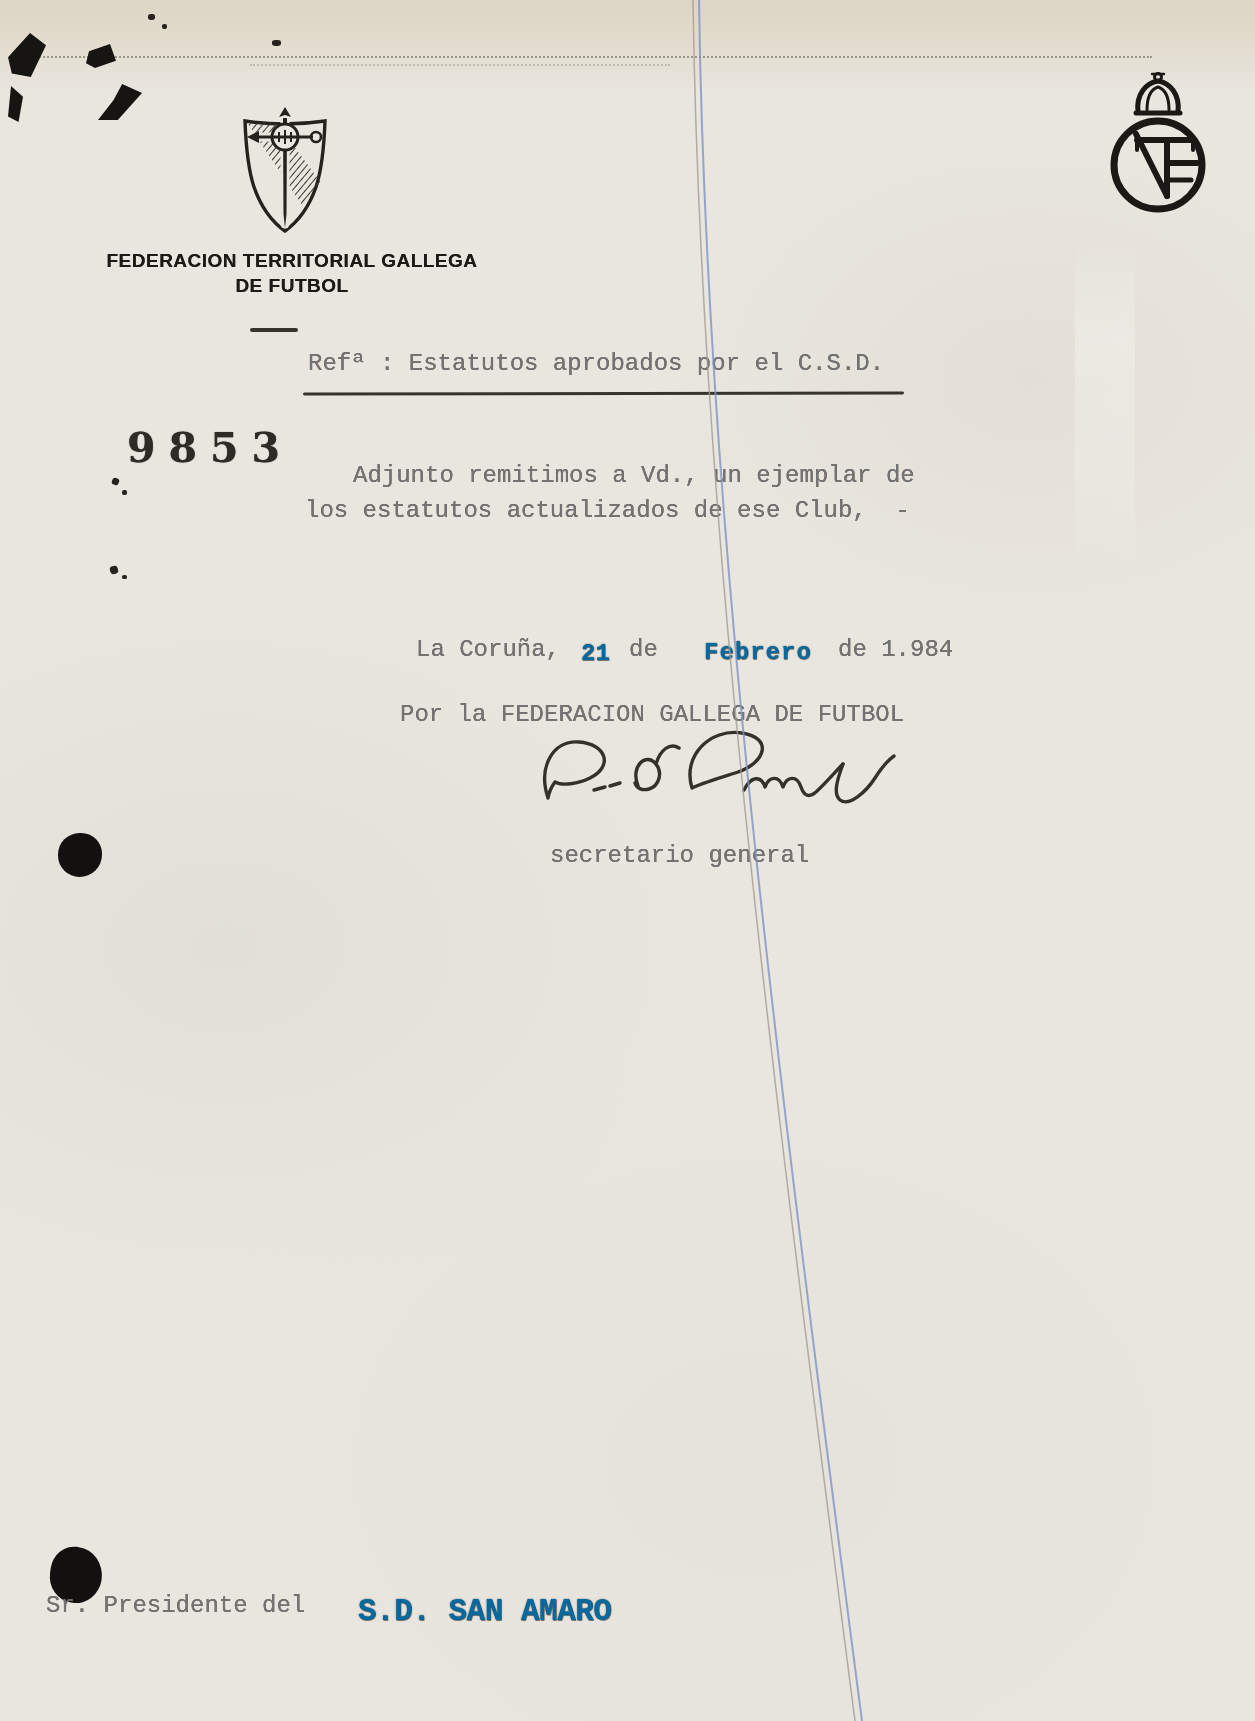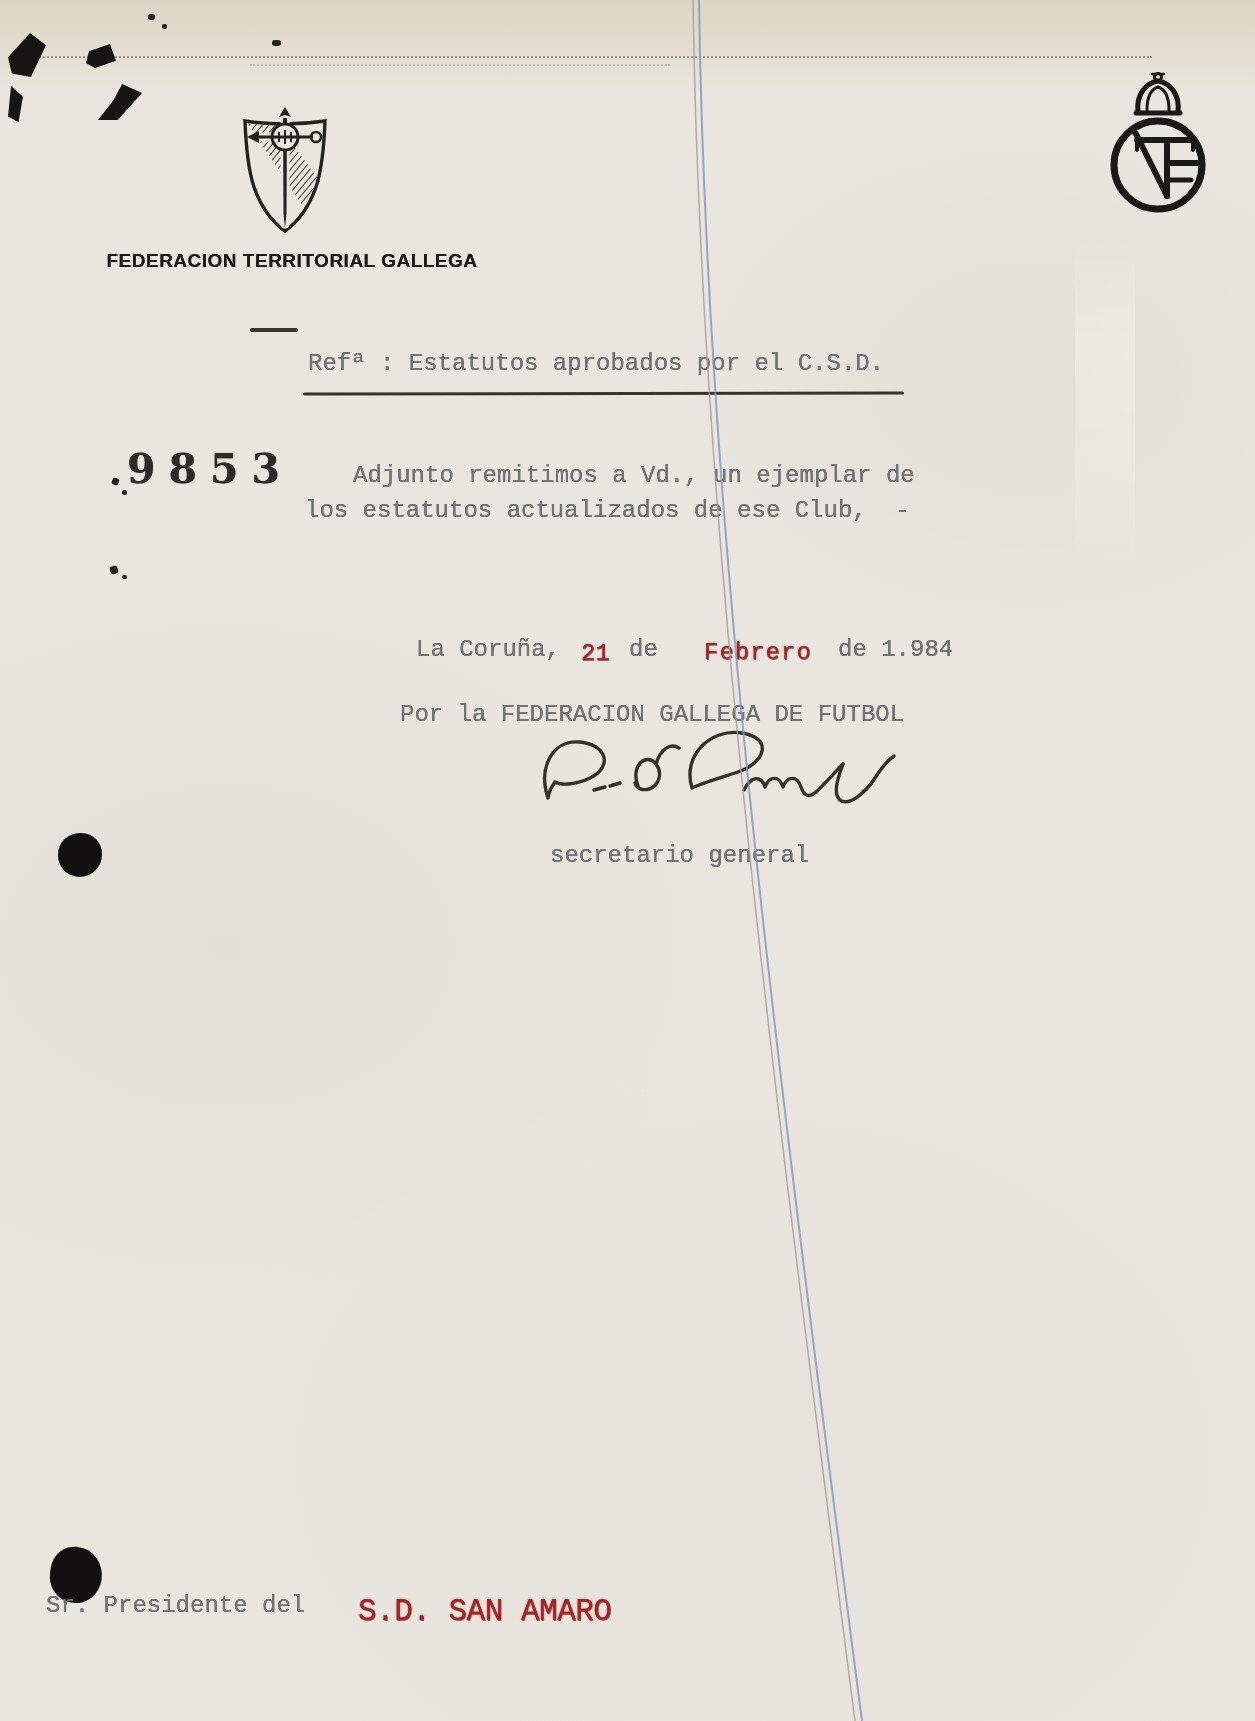--- a/index.html
+++ b/index.html
@@ -26,21 +26,21 @@
   .crease.faint{border-top:2px dotted rgba(96,88,70,.28);}
   .tear-mark{background:#171511;}
   .speck{background:#26231e;border-radius:40%;}
   
   .tw{
     font-family:"Liberation Mono","DejaVu Sans Mono",monospace;
     font-size:24px;color:#737373;white-space:pre;
     text-shadow:0 0 .6px rgba(61,58,51,.85);
   }
   .stamp{
-    font-weight:normal;color:#b91c1c;
+    font-weight:bold;color:#0369a1;
     text-shadow:0 0 1.6px rgba(35,33,28,.75), 0.6px 0.6px 0 rgba(35,33,28,.5);
   }
   .org{
     font-family:"Liberation Sans",sans-serif;font-weight:bold;
     font-size:19px;letter-spacing:.5px;color:#1c1a16;text-align:center;
     text-shadow:0 0 .5px rgba(28,26,22,.9);
   }
   .rule{background:#37342d;border-radius:2px;}
   .number{
     font-family:"DejaVu Serif","Liberation Serif",serif;font-weight:bold;
@@ -85,20 +85,21 @@
   <polygon points="51,12 55,12 54.5,108 53,122 51.5,108" fill="#24221d"></polygon>
   <circle cx="53" cy="31" r="13" fill="#e9e6e0" stroke="#24221d" stroke-width="3"></circle>
   <line x1="25" y1="31" x2="81" y2="31" stroke="#24221d" stroke-width="3.2"></line>
   <path d="M 27 25 L 15 31 L 27 37 Z" fill="#24221d"></path>
   <circle cx="84" cy="31" r="5" fill="none" stroke="#24221d" stroke-width="2.6"></circle>
   <path d="M 47 26 v 10 M 53 24 v 14 M 59 26 v 10" stroke="#24221d" stroke-width="2" fill="none"></path>
 </svg>
 
 <div class="abs" style="left:57px;top:250px;width:470px;">
   <div class="org">FEDERACION TERRITORIAL GALLEGA</div>
+  <div class="org" style="margin-top:3px;">DE FUTBOL</div>
 </div>
 <div class="abs rule" style="left:250px;top:328px;width:48px;height:4px;"></div>
 
 <svg class="abs" style="left:1100px;top:70px;" width="116" height="148" viewBox="0 0 116 148">
   <g stroke="#1b1915" fill="none" stroke-linecap="round">
     <circle cx="58" cy="95" r="44" stroke-width="7"></circle>
     <path d="M 38 42 C 36 24 46 13 58 11 C 70 13 80 24 78 42" stroke-width="5"></path>
     <path d="M 47 40 C 47 26 52 19 58 17 C 64 19 69 26 69 40" stroke-width="3"></path>
     <line x1="36" y1="43" x2="80" y2="43" stroke-width="5"></line>
     <circle cx="58" cy="7" r="3.5" stroke-width="3"></circle>
@@ -110,21 +111,21 @@
     <line x1="67" y1="70" x2="67" y2="126" stroke-width="6"></line>
     <line x1="36" y1="64" x2="67" y2="126" stroke-width="6"></line>
     <line x1="67" y1="93" x2="97" y2="93" stroke-width="6"></line>
     <line x1="67" y1="110" x2="91" y2="110" stroke-width="5"></line>
   </g>
 </svg>
 
 <div class="abs tw" style="left:308px;top:350px;">Refª : Estatutos aprobados por el C.S.D.</div>
 <div class="abs rule" style="left:303px;top:392px;width:601px;height:3px;transform:rotate(-.1deg);"></div>
 
-<div class="abs number" style="left:127px;top:445px;">9853</div>
+<div class="abs number" style="left:127px;top:424px;">9853</div>
 <div class="abs speck" style="left:112px;top:478px;width:7px;height:7px;transform:rotate(20deg);"></div>
 <div class="abs speck" style="left:122px;top:490px;width:5px;height:5px;"></div>
 <div class="abs speck" style="left:110px;top:566px;width:8px;height:8px;transform:rotate(-15deg);"></div>
 <div class="abs speck" style="left:122px;top:575px;width:5px;height:4px;"></div>
 
 <div class="abs" style="left:305px;top:459px;">
   <div class="tw" style="line-height:34.6px;text-indent:48px;">Adjunto remitimos a Vd., un ejemplar de</div>
   <div class="tw" style="line-height:34.6px;">los estatutos actualizados de ese Club,  -</div>
 </div>
 

